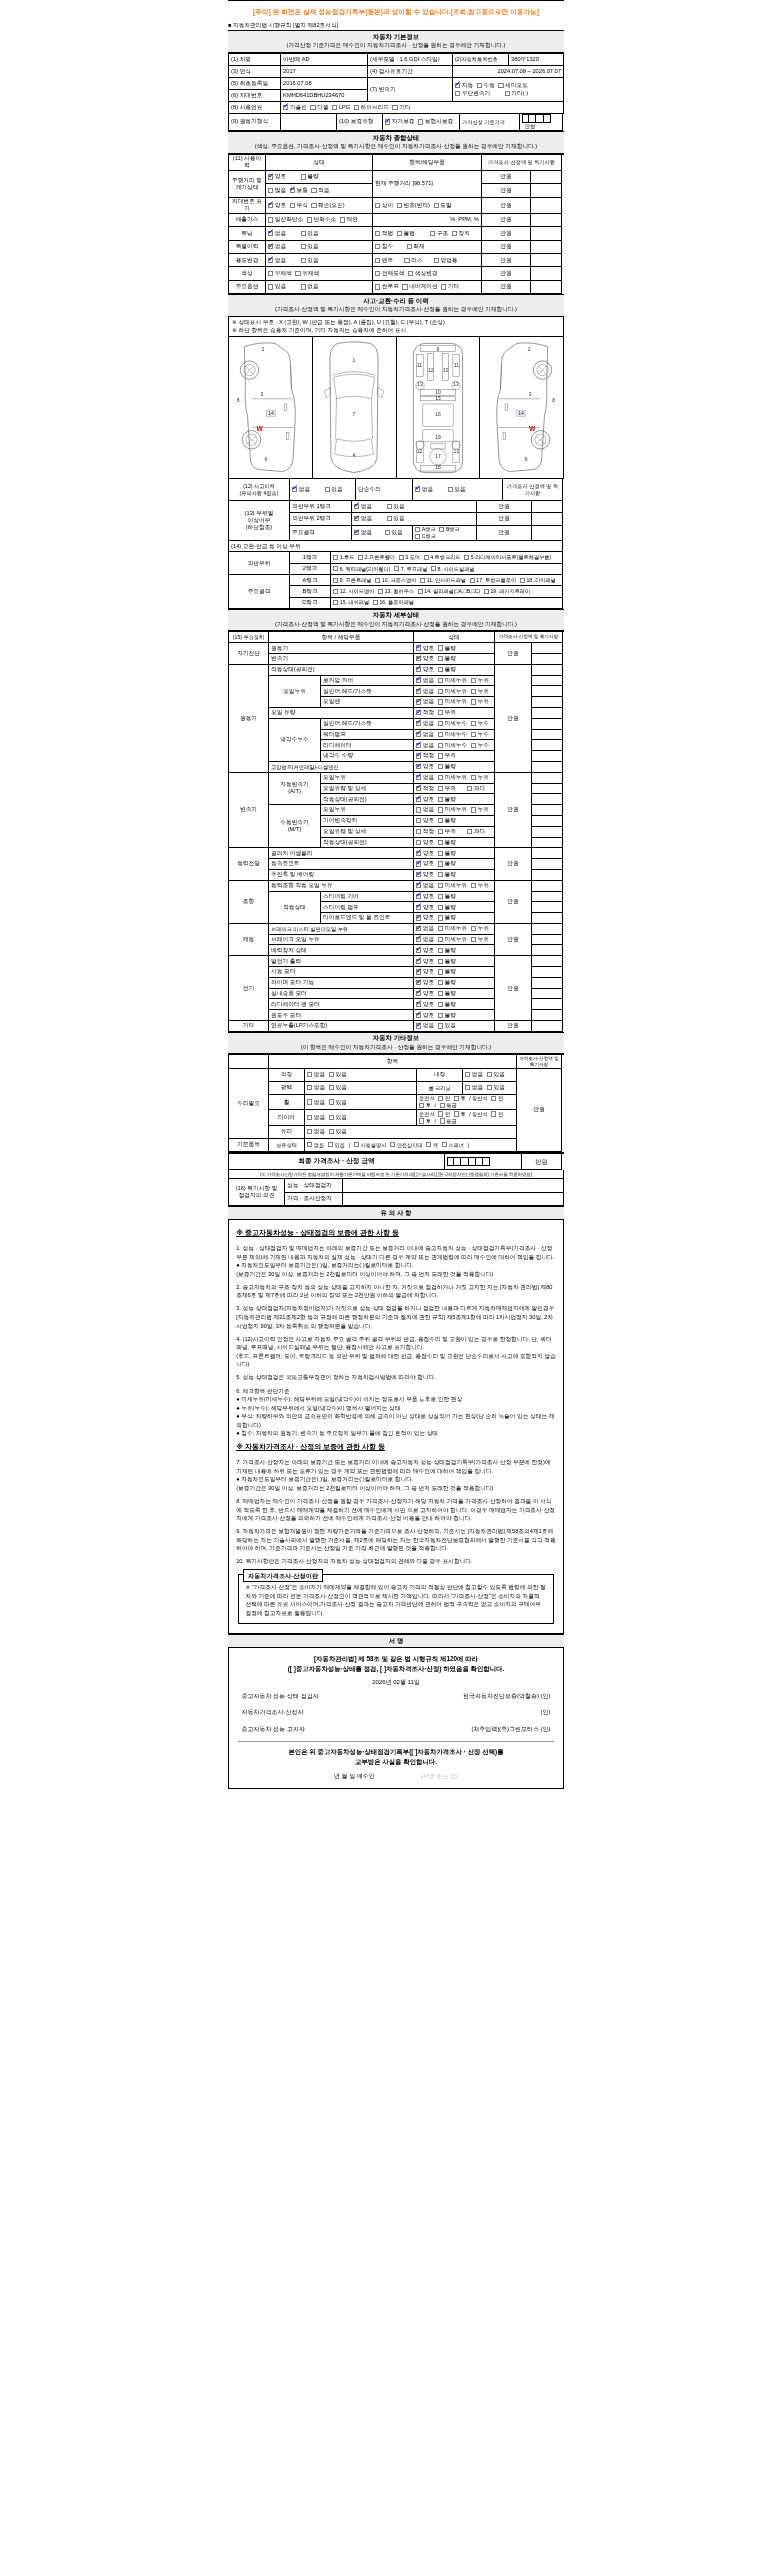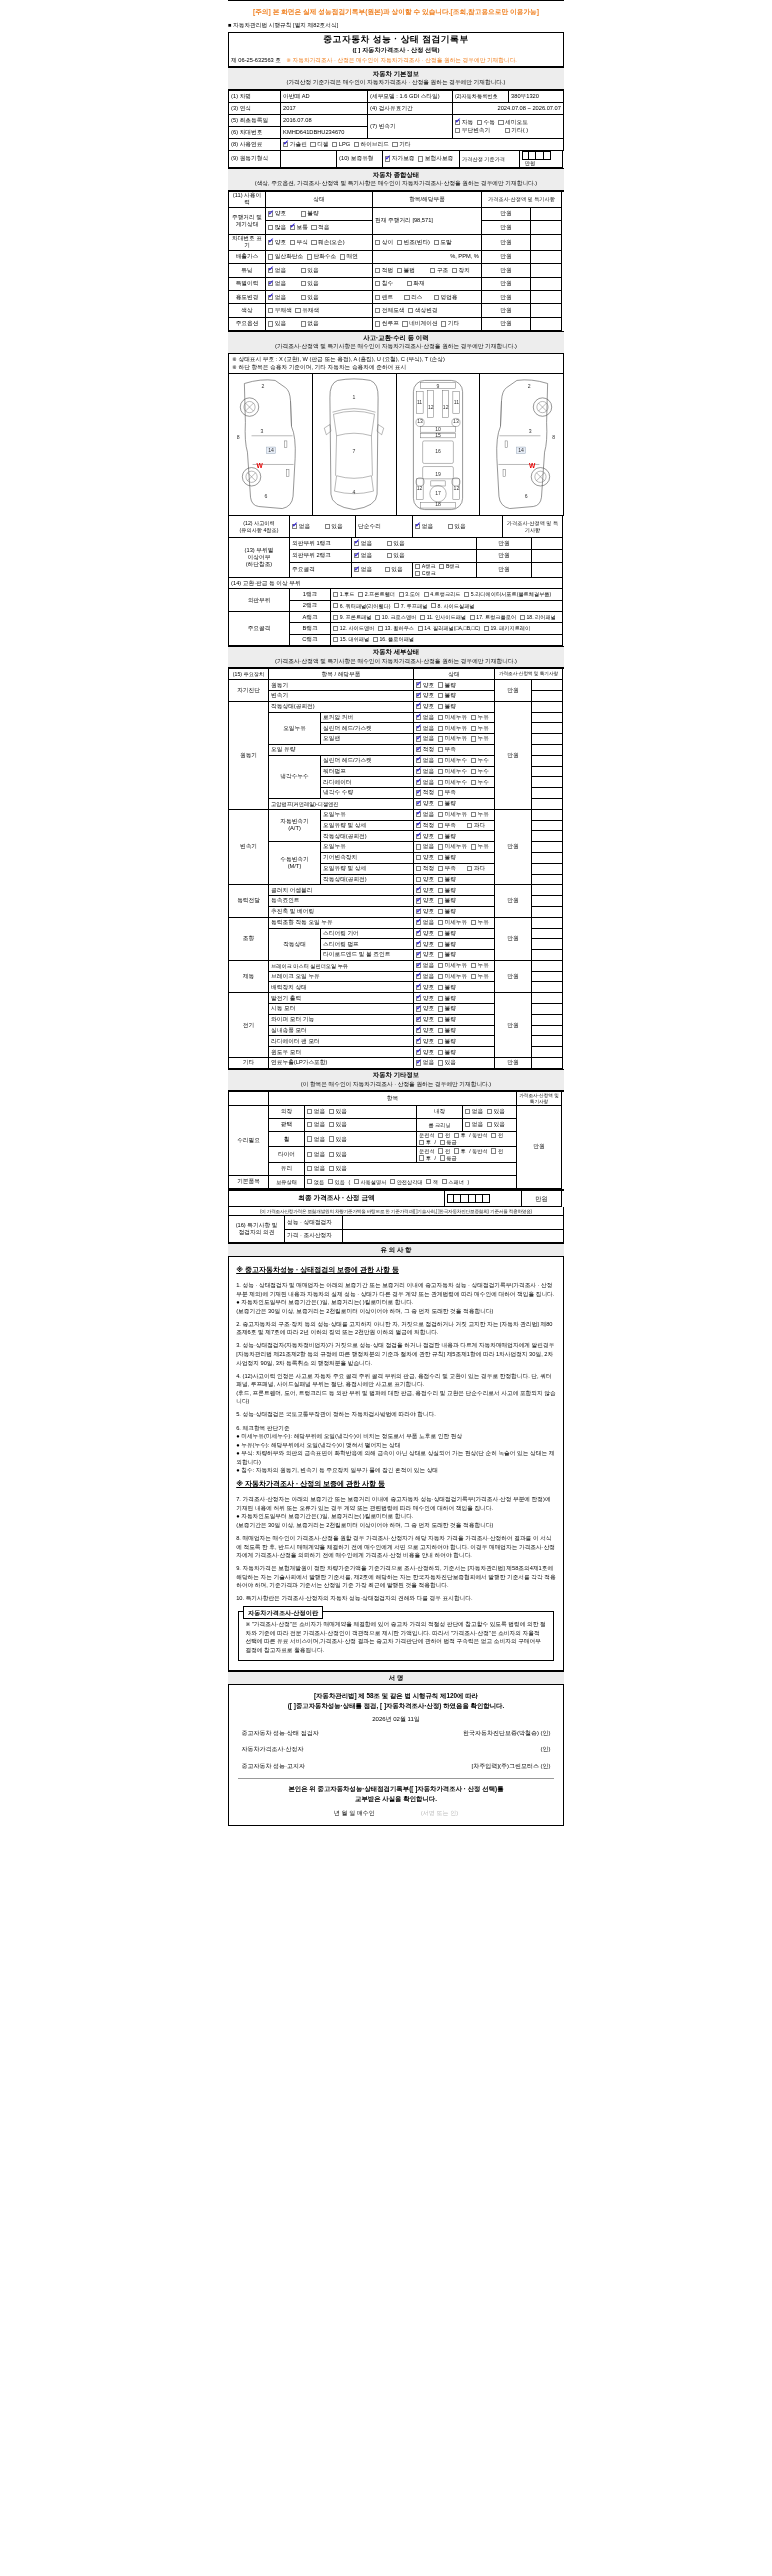--- a/index.html
+++ b/index.html
@@ -63,28 +63,20 @@
 </style>
 </head>
 <body>
 
 <div class="page">
   <div class="doc">
     <div class="topline"></div>
     <div class="notice">[주의] 본 화면은 실제 성능점검기록부(원본)과 상이할 수 있습니다.[조회,참고용으로만 이용가능]</div>
     <div class="formref">■ 자동차관리법 시행규칙 [별지 제82호서식]</div>
 
-    <div class="titlebox">
-      <div class="t1">중고자동차 성능 · 상태 점검기록부</div>
-      <div class="t2">([ ] 자동차가격조사 · 산정 선택)</div>
-      <div class="t3">
-        <span>제 06-25-632563 호</span>
-        <span class="orange">※ 자동차가격조사 · 산정은 매수인이 자동차가격조사 · 산정을 원하는 경우에만 기재합니다.</span>
-      </div>
-    </div>
 
     <div class="band">
       <div class="bt">자동차 기본정보</div>
       <div class="bs">(가격산정 기준가격은 매수인이 자동차가격조사 · 산정을 원하는 경우에만 기재합니다.)</div>
     </div>
     <div id="tb-basic1">
         <div class="grid" style="grid-template-columns: 52px 87px 85px 56px 55px; grid-auto-rows: minmax(12px, auto);">
           <div class="gcell" style="grid-area: 1 / 1 / span 1 / span 1;">
             <span class="txt">(1) 차명</span>
           </div>

